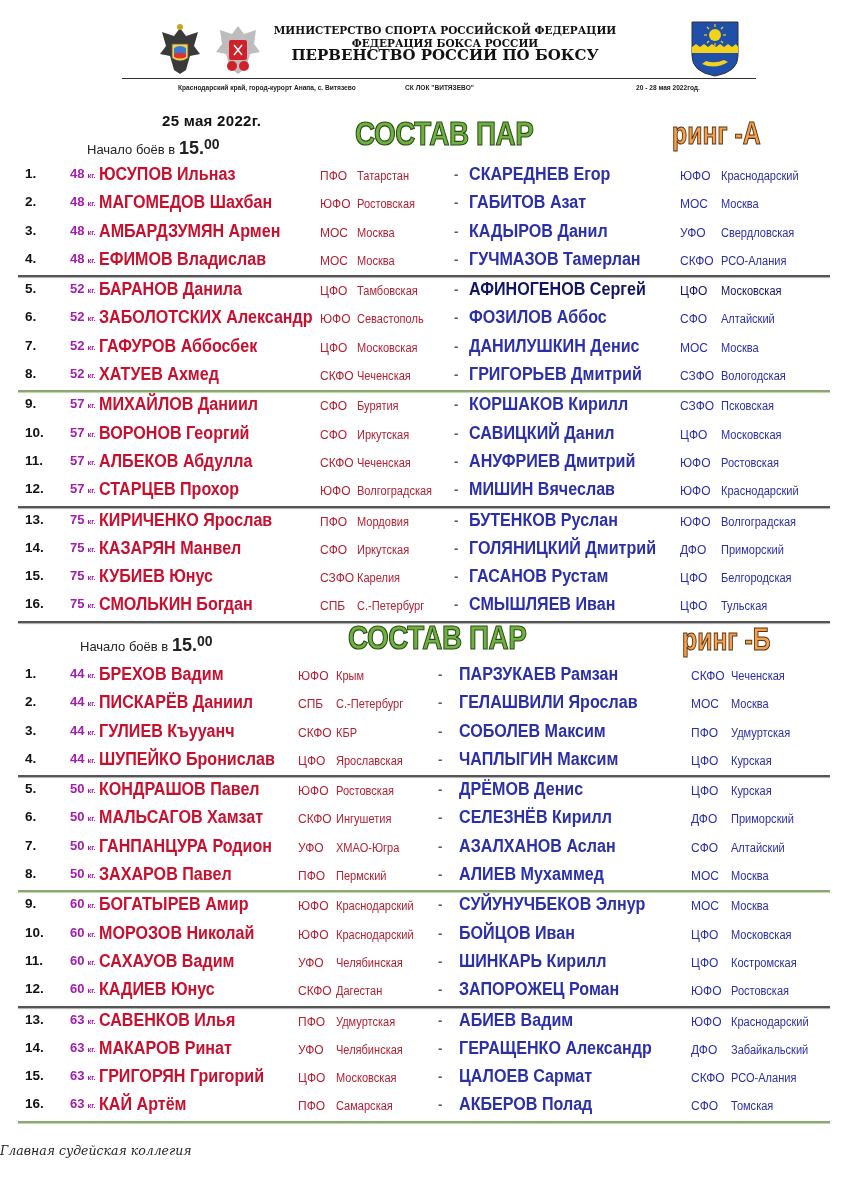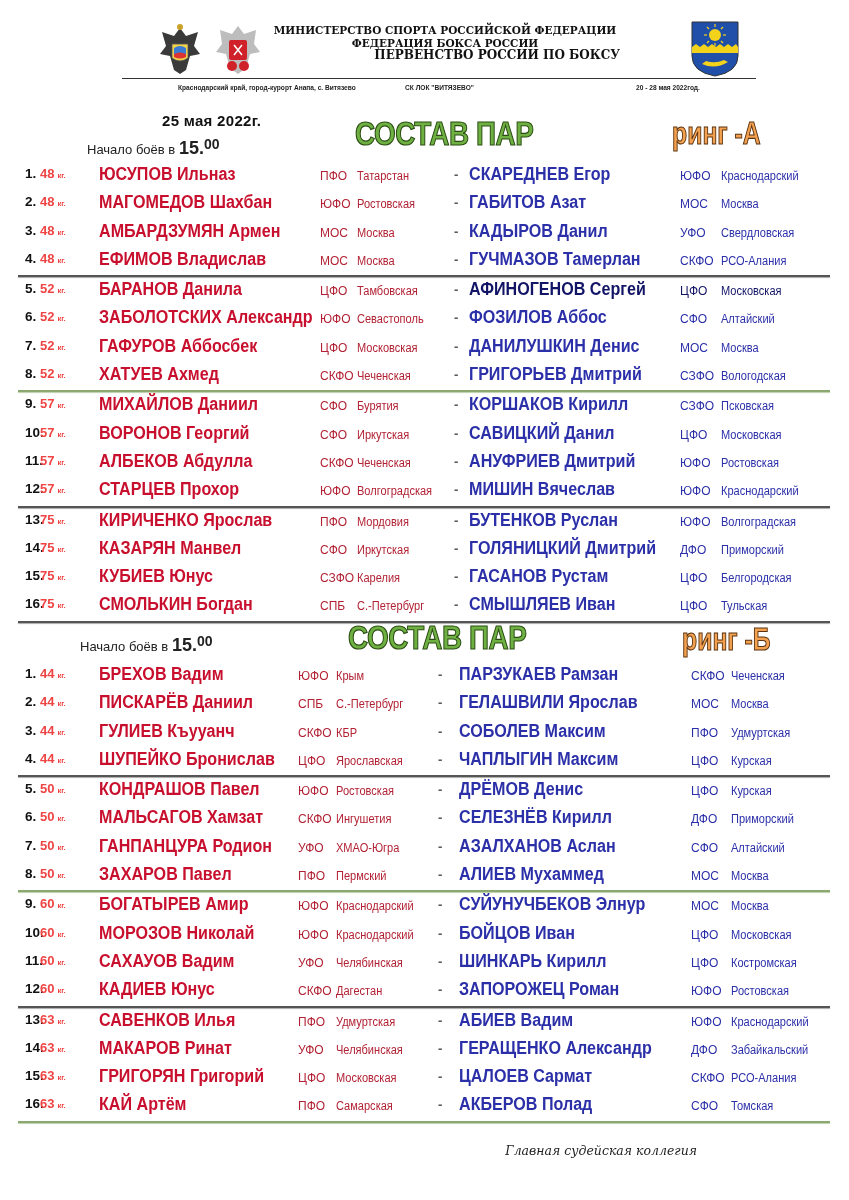--- a/index.html
+++ b/index.html
@@ -8,21 +8,21 @@
   
   .hdr { position: absolute; left: 0; top: 0; width: 763px; height: 100px; }
   .emblem { position: absolute; top: 22px; width: 48px; height: 56px; }
   .emblem.e1 { left: 156px; }
   .emblem.e2 { left: 214px; }
   .emblem.e3 { left: 690px; top: 20px; width: 50px; height: 58px; }
   .hdr-titles { position: absolute; left: 270px; top: 24px; width: 350px; text-align: center; font-family: "DejaVu Serif", serif; font-weight: bold; color: #111; }
   .hdr-titles div { line-height: 12.5px; }
   .t1 { font-size: 10.5px; }
   .t2 { font-size: 10.5px; }
-  .t3 { font-size: 12px; text-align: right; }
+  .t3 { font-size: 15px; }
   .t4 { font-size: 10.5px; }
   .hdr-rule { position: absolute; left: 122px; top: 78px; width: 634px; height: 0; border-top: 1.5px solid #333; }
   .hdr-sub { position: absolute; top: 83px; font-size: 7.5px; font-weight: bold; color: #222; white-space: nowrap; transform: scaleX(0.88); transform-origin: left; }
   .hs1 { left: 178px; }
   .hs2 { left: 405px; }
   .hs3 { left: 636px; }
 
   
   .date { position: absolute; left: 162px; top: 112px; font-size: 15px; font-weight: bold; letter-spacing: 0.3px; }
   .start { position: absolute; font-size: 13px; color: #222; }
@@ -37,21 +37,21 @@
   .ringA { left: 672px; top: 116px; }
   .ringB { left: 682px; top: 622px; }
 
   
   .bouts { position: absolute; left: 18px; width: 812px; }
   .boutsA { top: 162px; }
   .boutsB { top: 662px; }
   .row { position: relative; height: 28.3px; }
   .row > span { position: absolute; top: 4px; white-space: nowrap; }
   .num { left: 7px; font-size: 13.5px; font-weight: bold; color: #111; }
-  .wt { left: 22px; font-size: 13px; font-weight: bold; color: #ef4444; }
+  .wt { left: 52px; font-size: 13px; font-weight: bold; color: #a21caf; }
   .wt small { font-size: 7.5px; font-weight: bold; margin-left: 3px; }
   .red-name { left: 81px; top: 2px !important; font-size: 17.5px; font-weight: bold; color: #c8102e; transform: scaleX(0.92); transform-origin: left; }
   .red-dist { font-size: 12px; color: #b22234; top: 7px !important; }
   .red-reg { font-size: 12px; color: #b22234; top: 7px !important; transform: scaleX(0.92); transform-origin: left; }
   .dash { font-size: 13px; font-weight: bold; color: #555; top: 5px !important; }
   .blue-name { top: 2px !important; font-size: 17.5px; font-weight: bold; color: #2b2fa8; transform: scaleX(0.92); transform-origin: left; }
   .blue-name.dark { color: #121466; }
   .blue-dist { font-size: 12px; color: #2b2fa8; top: 7px !important; }
   .blue-reg { font-size: 12px; color: #2b2fa8; top: 7px !important; transform: scaleX(0.92); transform-origin: left; }
   .blue-dist.dark, .blue-reg.dark { color: #121466; }
@@ -68,21 +68,21 @@
   .boutsB .red-reg { left: 318px; }
   .boutsB .dash { left: 420px; }
   .boutsB .blue-name { left: 441px; }
   .boutsB .blue-dist { left: 673px; }
   .boutsB .blue-reg { left: 713px; }
 
   .sep { position: relative; height: 0; margin: 0 0; }
   .sep.dark { border-top: 2px solid #555; box-shadow: 0 1px 1px #aaa; }
   .sep.green { border-top: 2px solid #8aa870; box-shadow: 0 1px 1px #bcd0ab; }
 
-  .footer { position: absolute; left: 0; width: 697px; top: 1143px; text-align: right; font-family: "DejaVu Serif", serif; font-style: italic; font-size: 12.5px; color: #222; }
+  .footer { position: absolute; left: 0; width: 697px; top: 1143px; text-align: left; font-family: "DejaVu Serif", serif; font-style: italic; font-size: 12.5px; color: #222; }
 </style>
 </head>
 <body>
 
 <div class="hdr">
   <svg class="emblem e1" viewBox="0 0 48 56">
     <path d="M24 6 L30 14 L42 10 L38 24 L44 32 L34 34 L30 48 L24 52 L18 48 L14 34 L4 32 L10 24 L6 10 L18 14 Z" fill="#3a3a3a"></path>
     <circle cx="24" cy="5" r="3" fill="#c9a227"></circle>
     <path d="M16 22 h16 v14 q-8 6 -16 0 Z" fill="#f3d34a" stroke="#555" stroke-width="0.8"></path>
     <path d="M18 26 q6 -4 12 0 v6 q-6 3 -12 0 Z" fill="#3a7bd5"></path>

